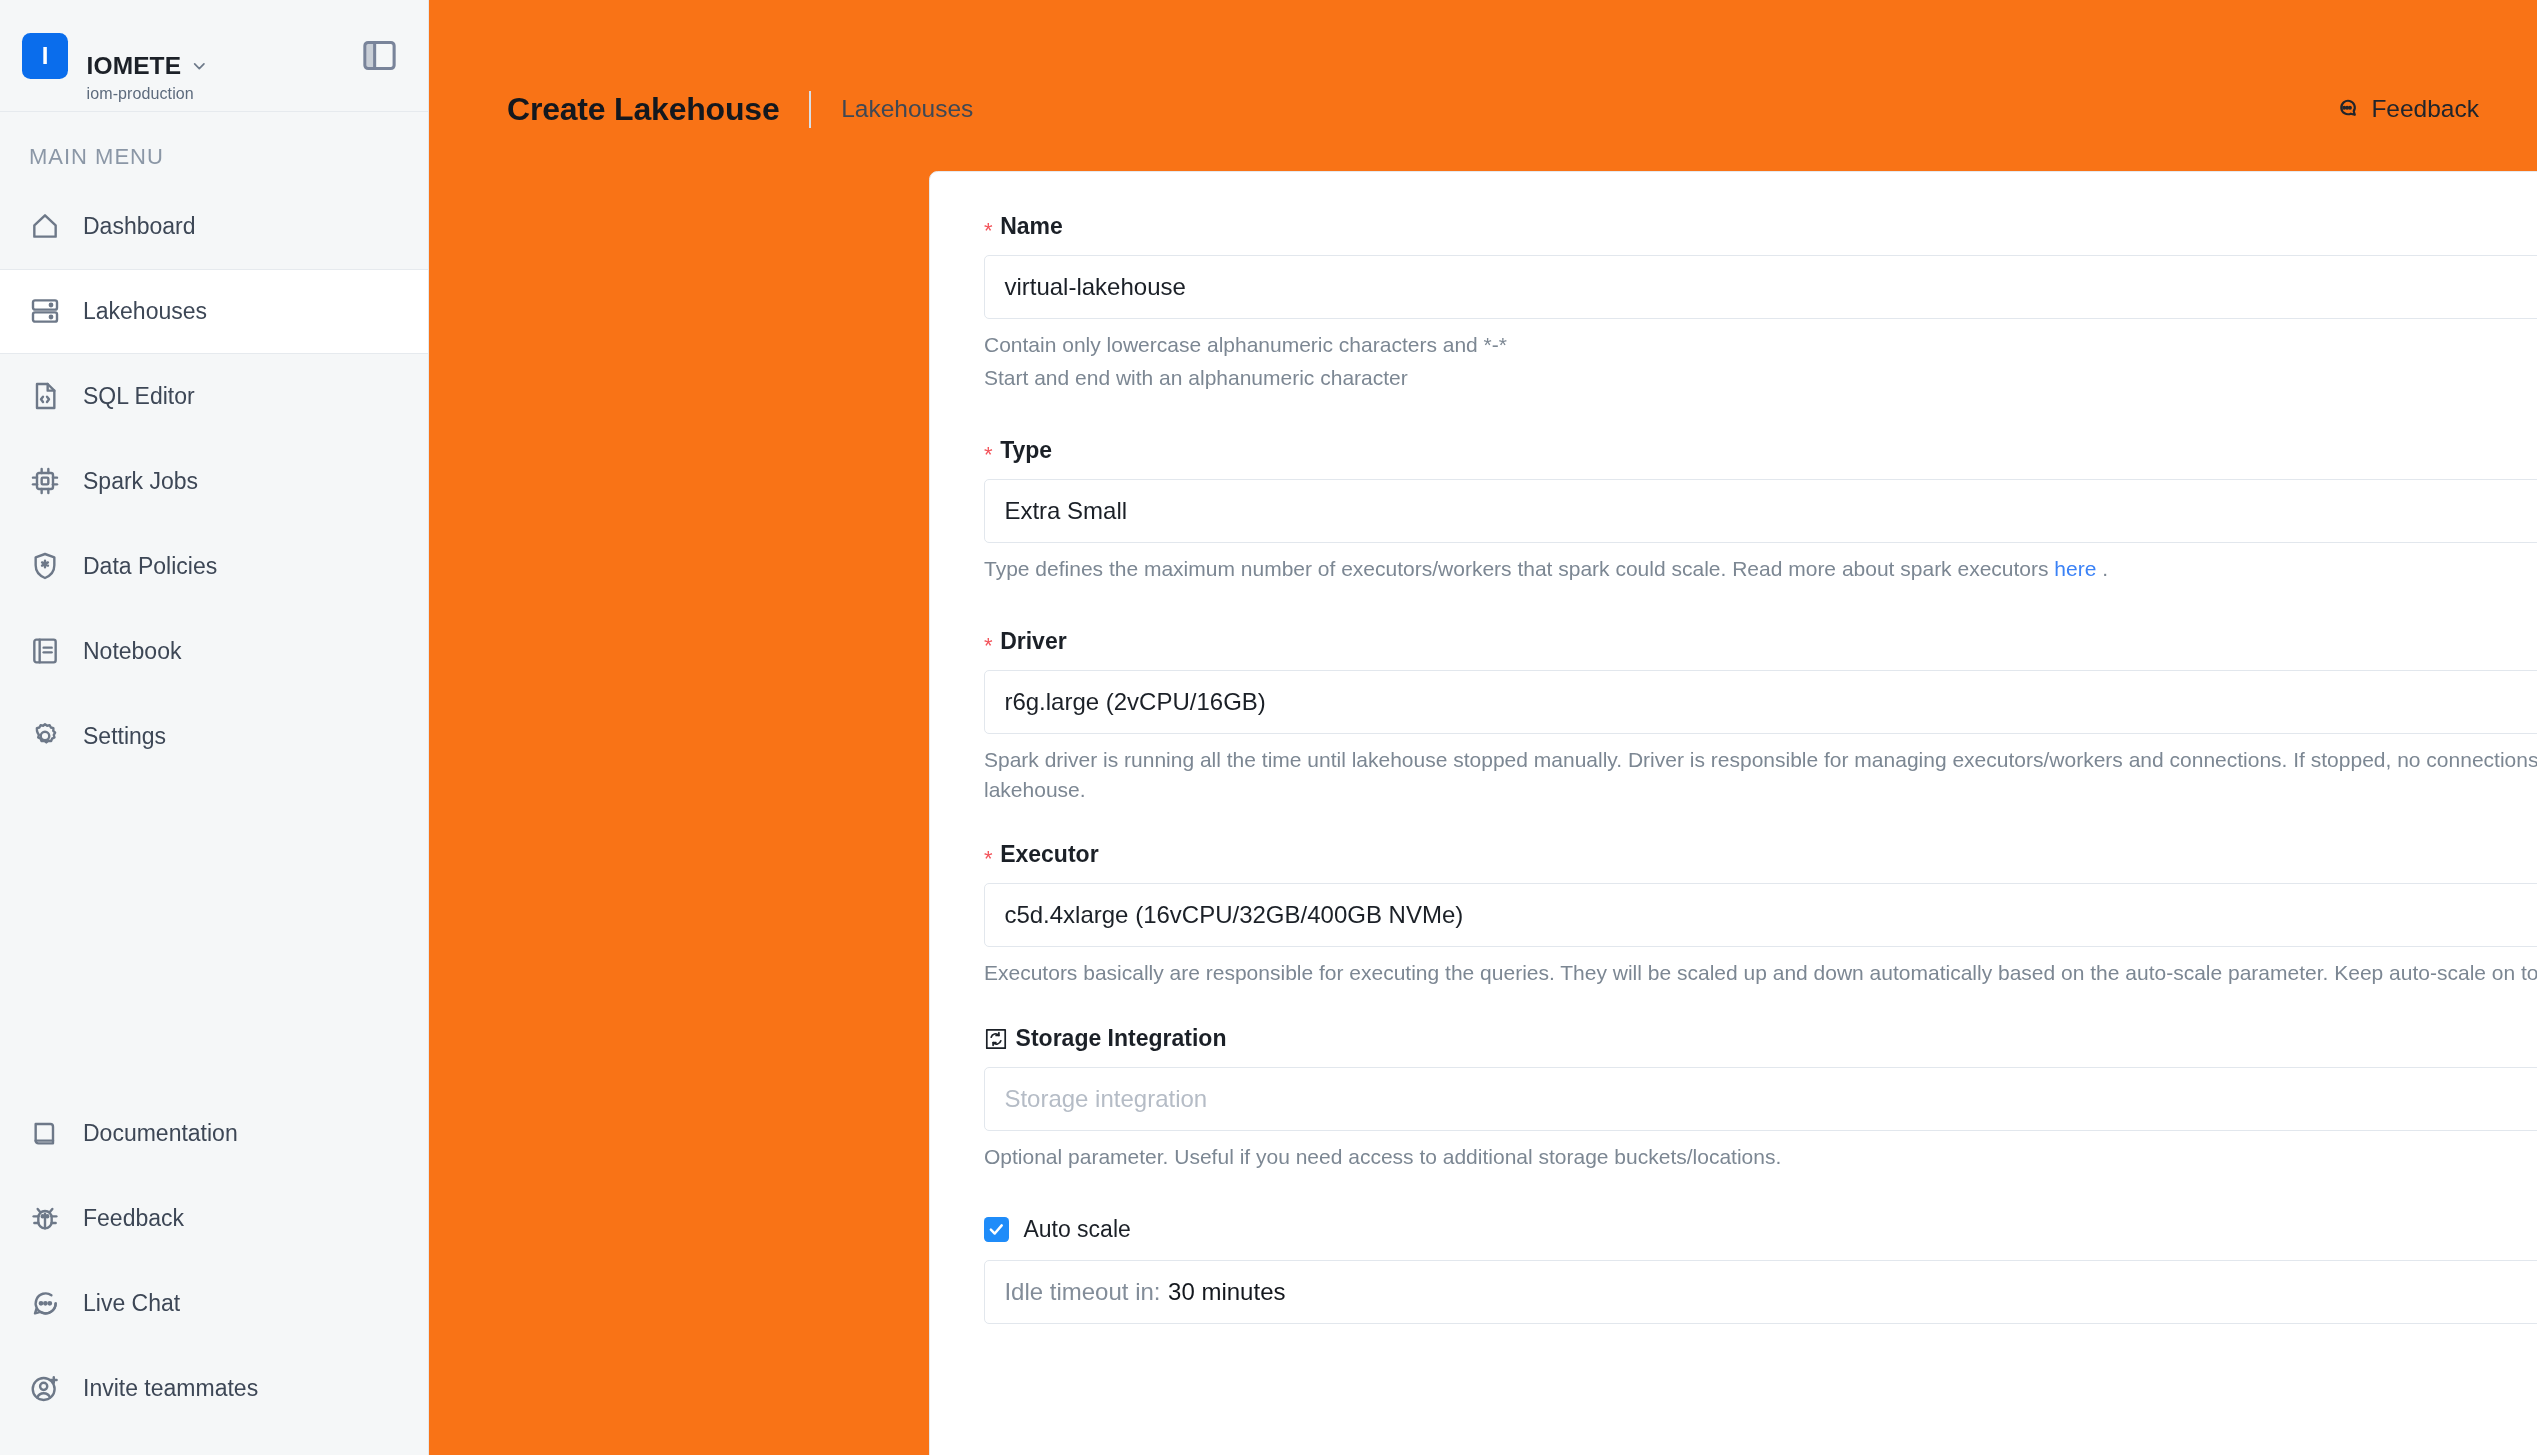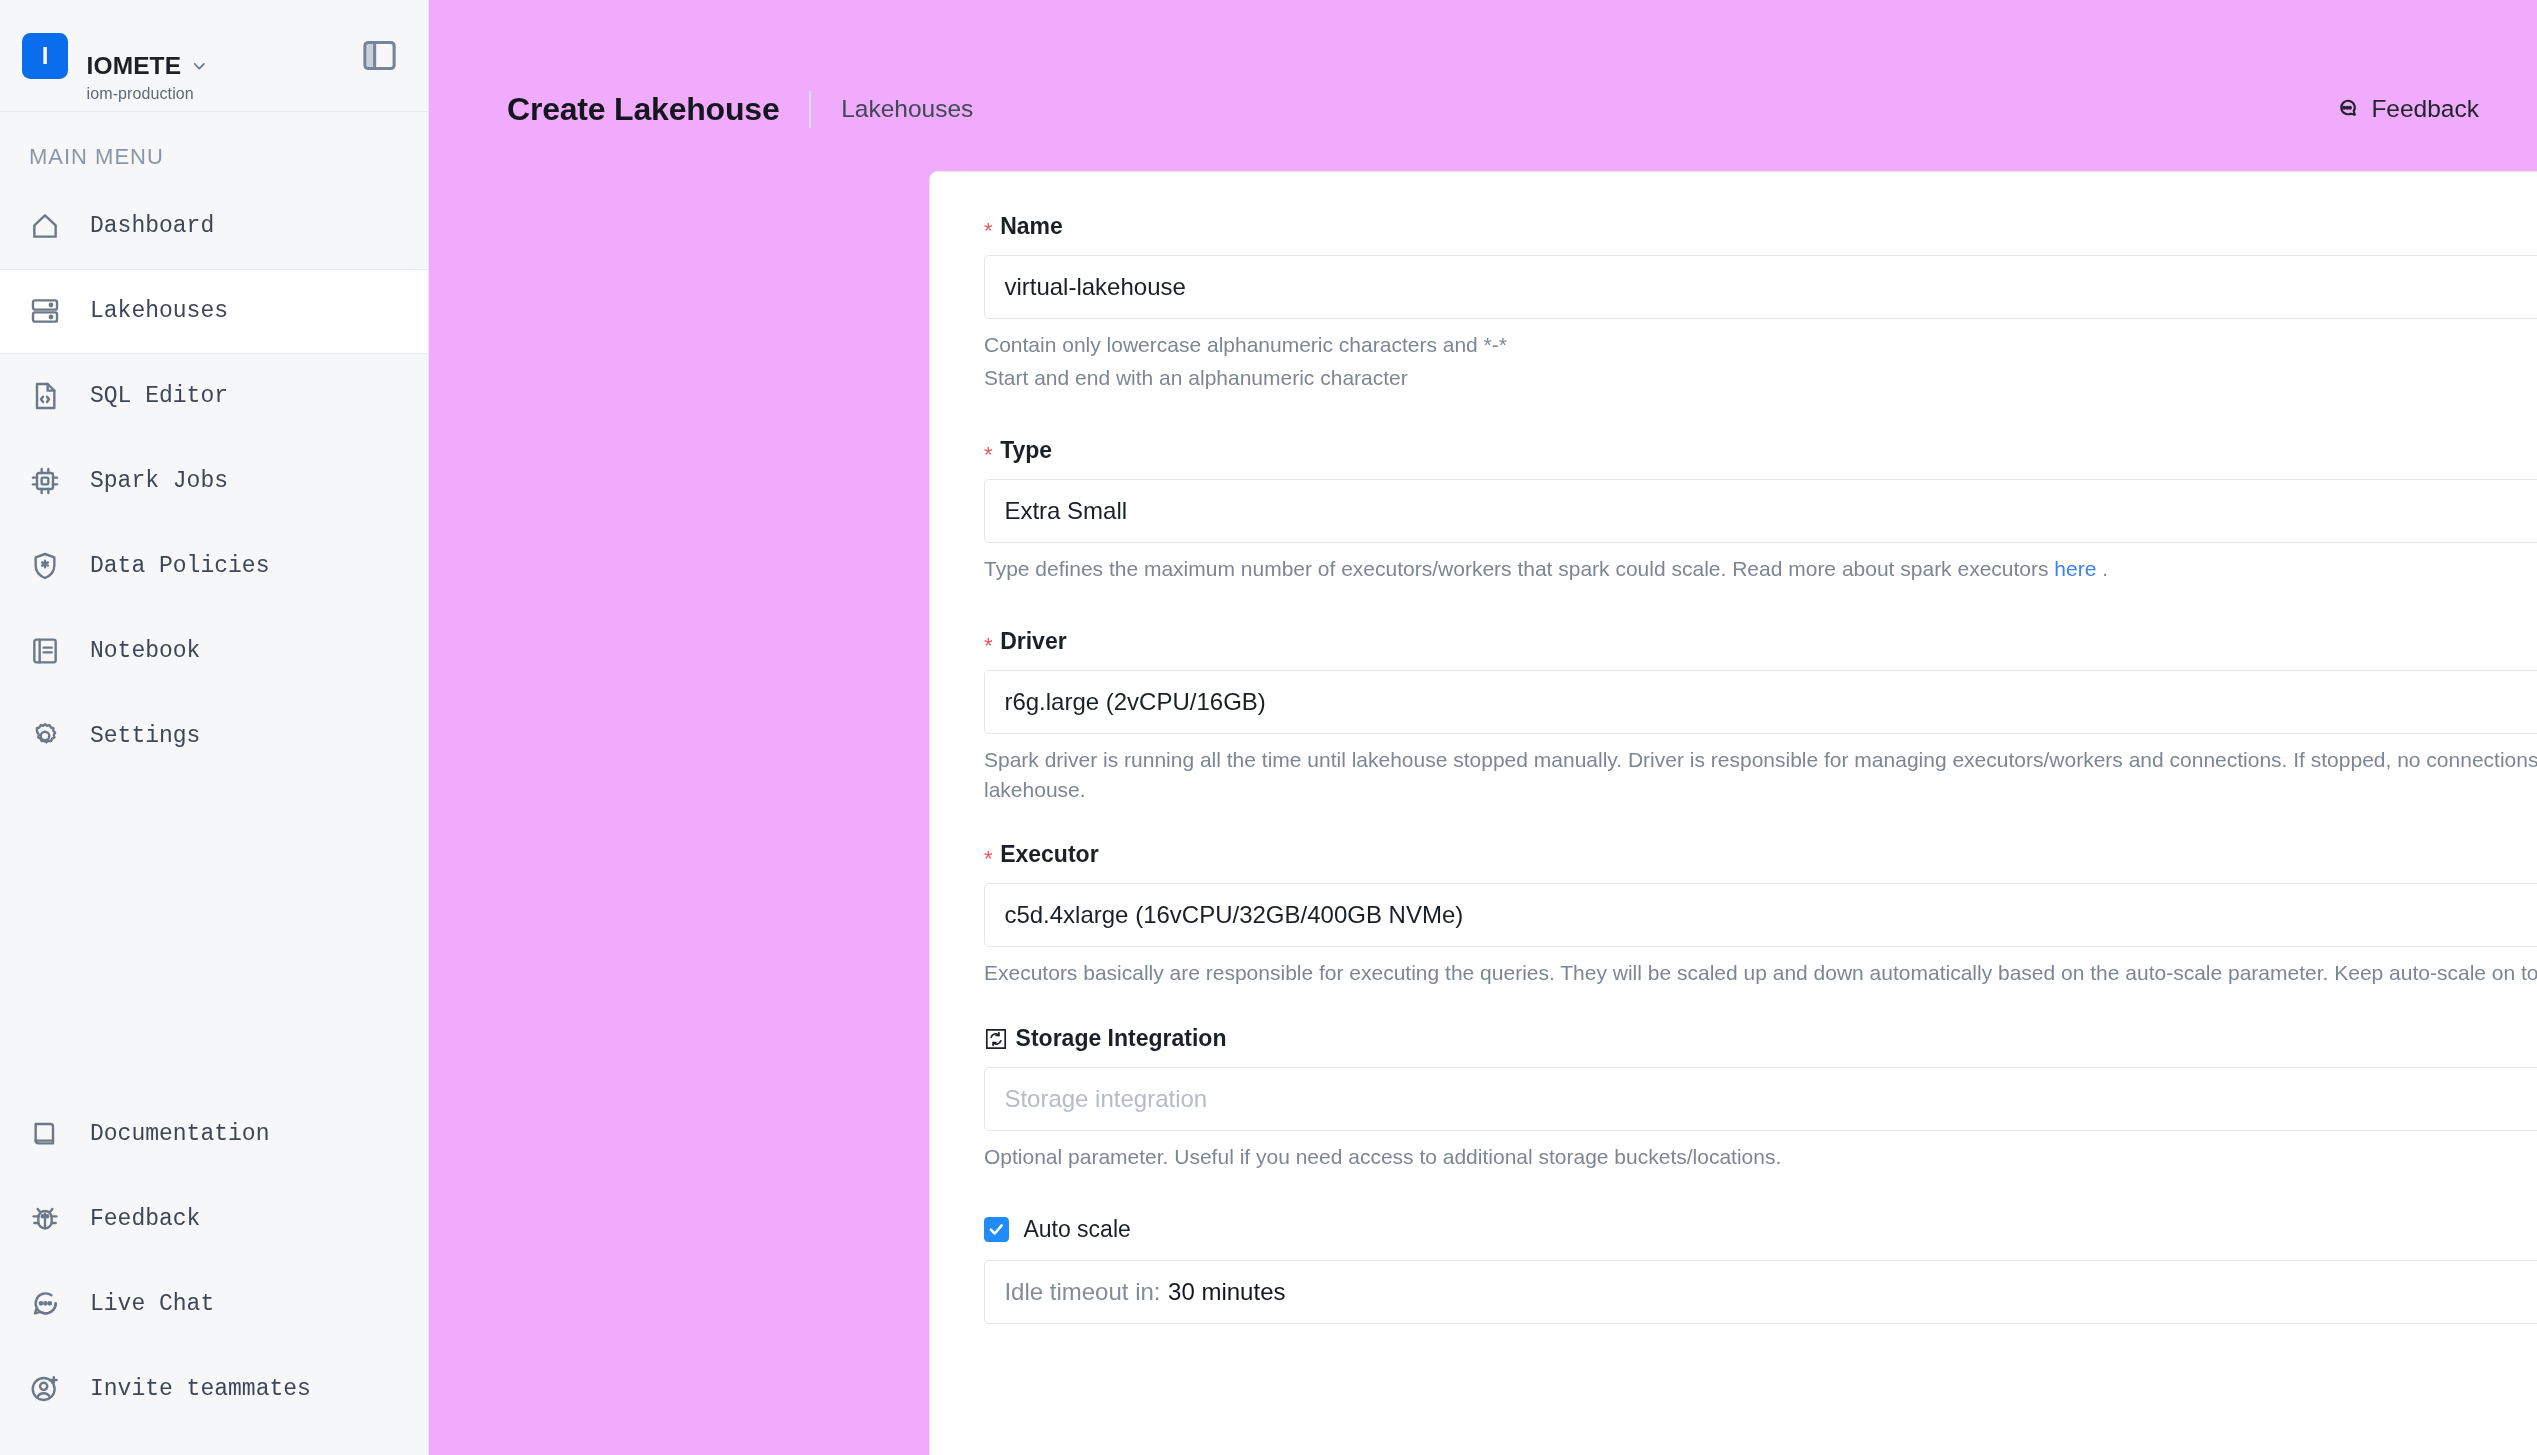--- a/index.html
+++ b/index.html
@@ -39,34 +39,34 @@
   .org-sub { font-size: 16px; color: #5d6b7d; margin-top: 4.2px; letter-spacing: 0.1px; }
   .collapse-btn { width: 39px; height: 39px; color: #79849a; flex: 0 0 auto; cursor: pointer; }
 
   .nav-section-title {
     font-size: 22px; letter-spacing: 1px;
     color: #8b97a6; padding: 32px 0 13.5px 29px;
     text-transform: uppercase;
   }
   .nav-item {
     height: 85px; display: flex; align-items: center;
-    padding-left: 29px; gap: 29px; cursor: pointer;
-    color: #3d4756; font-size: 23px; font-family: Liberation Mono, monospace;
+    padding-left: 29px; gap: 22px; cursor: pointer;
+    color: #3d4756; font-size: 23px;
   }
   .nav-item .ico { width: 32px; height: 32px; flex: 0 0 auto; color: #6d7888; display:flex; }
   .nav-item.active {
     background: #ffffff;
     border-top: 1.7px solid #e6eaee;
     border-bottom: 1.7px solid #e6eaee;
   }
   .spacer { flex: 1 1 auto; }
   .support-block { padding-bottom: 25px; }
 
   
-  .main { flex: 1 1 auto; height: 1456px; background: #f0abfc; position: relative; }
+  .main { flex: 1 1 auto; height: 1456px; background: #f97316; position: relative; }
   .page-head {
     display: flex; align-items: center;
     padding: 83px 59px 0 78px; height: 135px;
   }
   .page-title { font-size: 32px; font-weight: 700; color: #14181e; letter-spacing: -0.2px; }
   .head-divider { width: 1.7px; height: 37px; background: #d9dee5; margin: 0 30px; }
   .breadcrumb { font-size: 24.5px; color: #3f4854; cursor: pointer; }
   .feedback-btn {
     margin-left: auto; display: flex; align-items: center; gap: 10px;
     font-size: 24.5px; color: #20252c; cursor: pointer;

